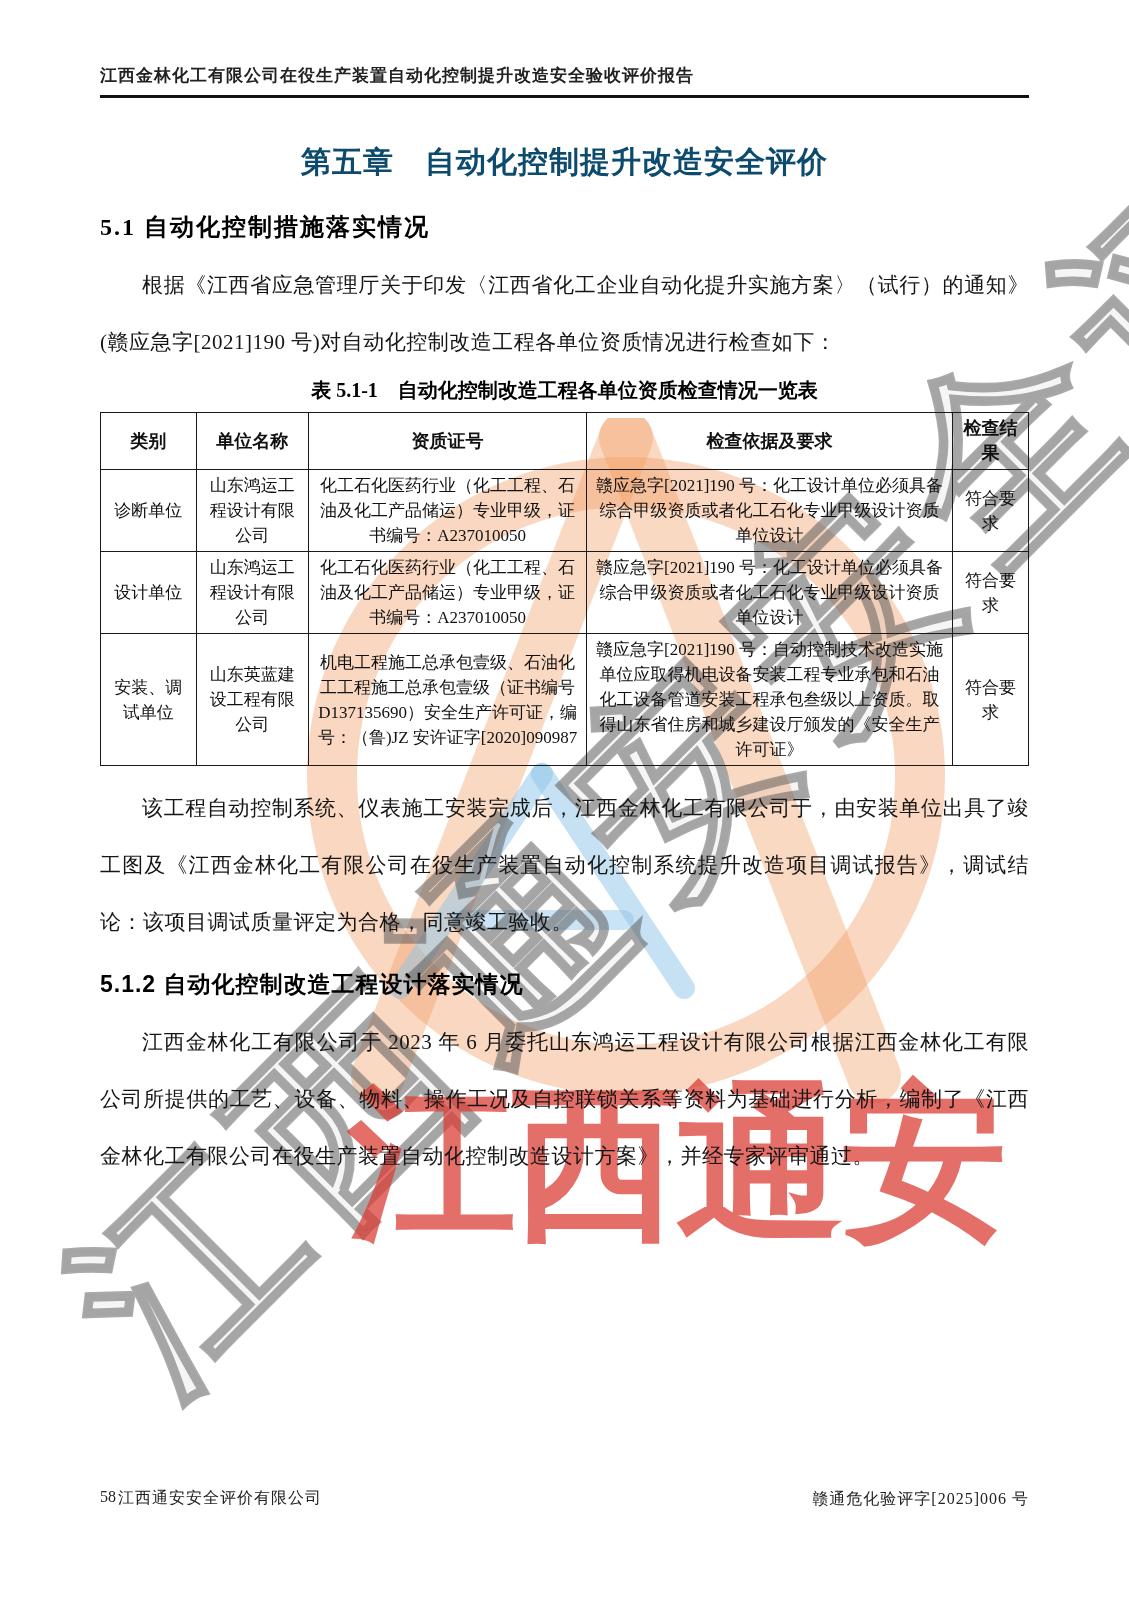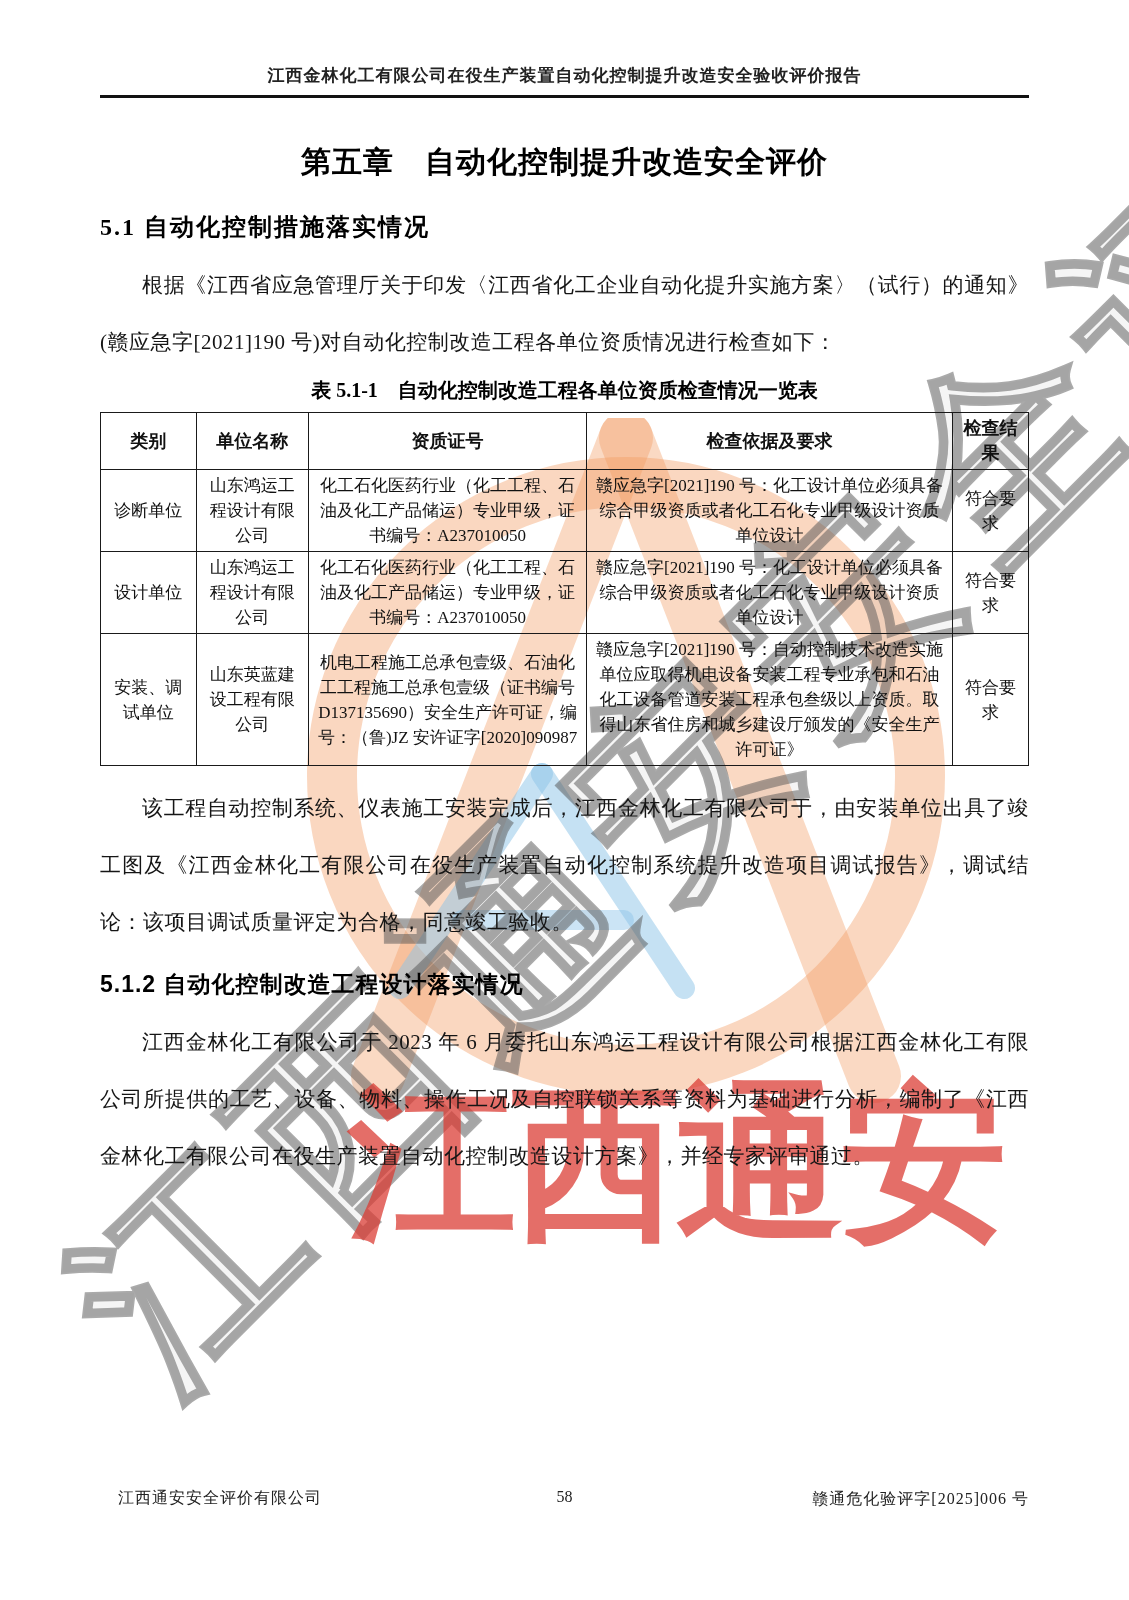--- a/index.html
+++ b/index.html
@@ -31,30 +31,30 @@
     white-space:nowrap;
   }
   .wm-logo{position:absolute;left:278px;top:418px;}
   .wm-blue{position:absolute;left:352px;top:760px;}
 
   
   .content{
     position:absolute;left:100px;top:0;width:929px;z-index:1;
   }
   .hdr-text{
-    padding-top:64px;text-align:center;
+    padding-top:64px;
     font-size:17px;font-weight:bold;letter-spacing:1px;
     color:#222;
   }
   .hdr-rule{height:0;border:none;border-top:3.5px solid #111;margin:8px 0 0 0;}
 
   .chapter-title{
     margin-top:44px;text-align:center;
     font-family:"Liberation Sans","DejaVu Sans",sans-serif;
-    font-size:30px;font-weight:bold;letter-spacing:1px;color:#000000;
+    font-size:30px;font-weight:bold;letter-spacing:1px;color:#0c4a6e;
   }
   .h-s1{
     margin-top:28px;
     font-size:24px;font-weight:bold;letter-spacing:2px;color:#000;
   }
   .h-s2{
     margin-top:30px;
     font-family:"Liberation Sans","DejaVu Sans",sans-serif;
     font-size:23px;font-weight:bold;letter-spacing:1px;color:#000;
   }
@@ -87,21 +87,21 @@
   col.c1{width:10.3%;} col.c2{width:12.1%;} col.c3{width:30.0%;}
   col.c4{width:39.4%;} col.c5{width:8.2%;}
   tr.r1 td,tr.r2 td{height:74px;}
   tr.r3 td{height:122px;}
 
   .footer{
     position:absolute;left:100px;top:1488px;width:929px;z-index:1;
     font-size:16px;color:#222;
   }
   .footer .f-left{position:absolute;left:18px;top:0;letter-spacing:1px;}
-  .footer .f-center{position:absolute;left:0;right:0;text-align:center;top:0;}
+  .footer .f-center{position:absolute;left:0;right:0;top:0;}
   .footer .f-right{position:absolute;right:0;top:1px;letter-spacing:1px;}
 </style>
 </head>
 <body>
 
 <div class="wm-layer">
 
   <svg class="wm-logo" width="690" height="690" viewBox="0 0 690 690">
     <circle cx="348" cy="358" r="294" fill="none" stroke="rgba(242,155,98,0.40)" stroke-width="50"></circle>
     <path d="M348 20 L100 658" fill="none" stroke="rgba(242,155,98,0.38)" stroke-width="54" stroke-linecap="round"></path>

